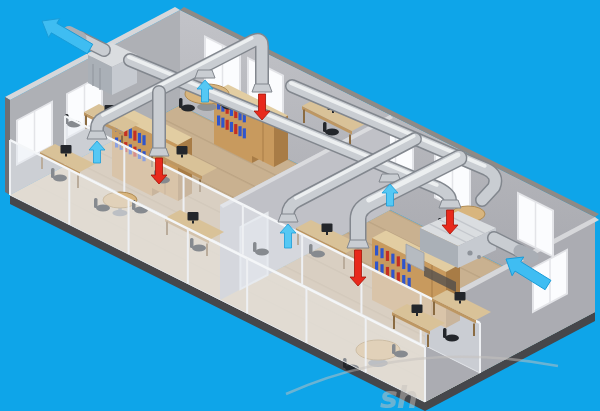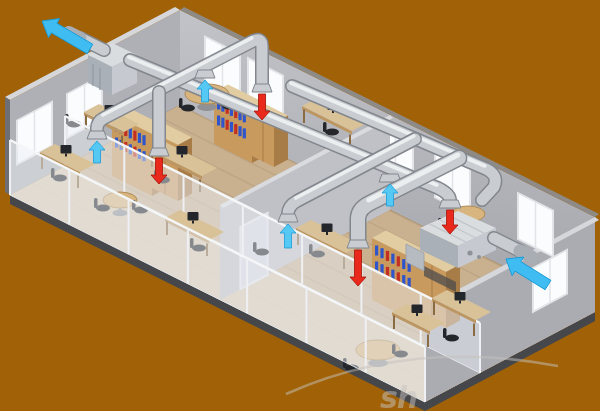--- a/index.html
+++ b/index.html
@@ -1,16 +1,16 @@
 <!DOCTYPE html>
 <html style="--wall-back-a: #c2c3c8; --wall-back-b: #a4a5ab; --wall-left: #aeb0b5; --wall-right: #abacb2; --wall-top-light: #d6d7da; --wall-top-dark: #8e8a86; --partition: #c0c1c7; --partition-top: #dadbde; --floor: #c9b190; --plank: #b0997a; --floor-office: #ded2bc; --slab-dark: #46474b; --slab-mid: #6e6f74; --duct-edge: #82878e; --duct-core: #c9cdd2; --duct-hi: #f2f4f6; --duct-collar: #a9aeb5; --metal-top: #dadde0; --metal-front: #aab0b7; --metal-side: #c6cad0; --supply-red: #e8291c; --supply-red-edge: #a31408; --extract-blue: #55c8f4; --extract-blue-edge: #1a9cd8; --flow-blue: #3fbdf2; --wood: #c89a5e; --wood-dark: #a87c46; --wood-top: #e2cda2; --desk-top: #d9c298; --desk-edge: #bd9763; --binder-blue: #2f55cc; --binder-red: #c52f22; --dark-item: #23262b; --glass: rgba(233,238,244,0.5); --glass-frame: #e3e6ea; --window: #fbfcfe; --window-frame: #e3e4e8; --watermark: #c6c2be;"><head>
 <meta charset="utf-8">
 <style>
   html,body{margin:0;padding:0;background:#ffffff;}
-  .stage{width:600px;height:411px;position:relative;overflow:hidden;background:#a16207;}
+  .stage{width:600px;height:411px;position:relative;overflow:hidden;background:#0ea5e9;}
   svg{display:block;}
   .duct-edge{fill:none;stroke:var(--duct-edge);stroke-width:14;stroke-linecap:round;stroke-linejoin:round;}
   .duct-core{fill:none;stroke:var(--duct-core);stroke-width:11;stroke-linecap:round;stroke-linejoin:round;}
   .duct-hi{fill:none;stroke:var(--duct-hi);stroke-width:3.6;stroke-linecap:round;stroke-linejoin:round;opacity:.85;}
   .duct-edge-f{fill:none;stroke:var(--duct-edge);stroke-width:17;stroke-linecap:round;stroke-linejoin:round;}
   .duct-core-f{fill:none;stroke:var(--duct-core);stroke-width:14;stroke-linecap:round;stroke-linejoin:round;}
   .duct-hi-f{fill:none;stroke:var(--duct-hi);stroke-width:5;stroke-linecap:round;stroke-linejoin:round;opacity:.85;}
   .flare{fill:var(--duct-core);stroke:var(--duct-edge);stroke-width:1;}
   .wm-text{font-family:"DejaVu Sans",sans-serif;font-style:italic;font-weight:bold;font-size:30px;fill:var(--watermark);opacity:.5;letter-spacing:-1px;}
 </style>

